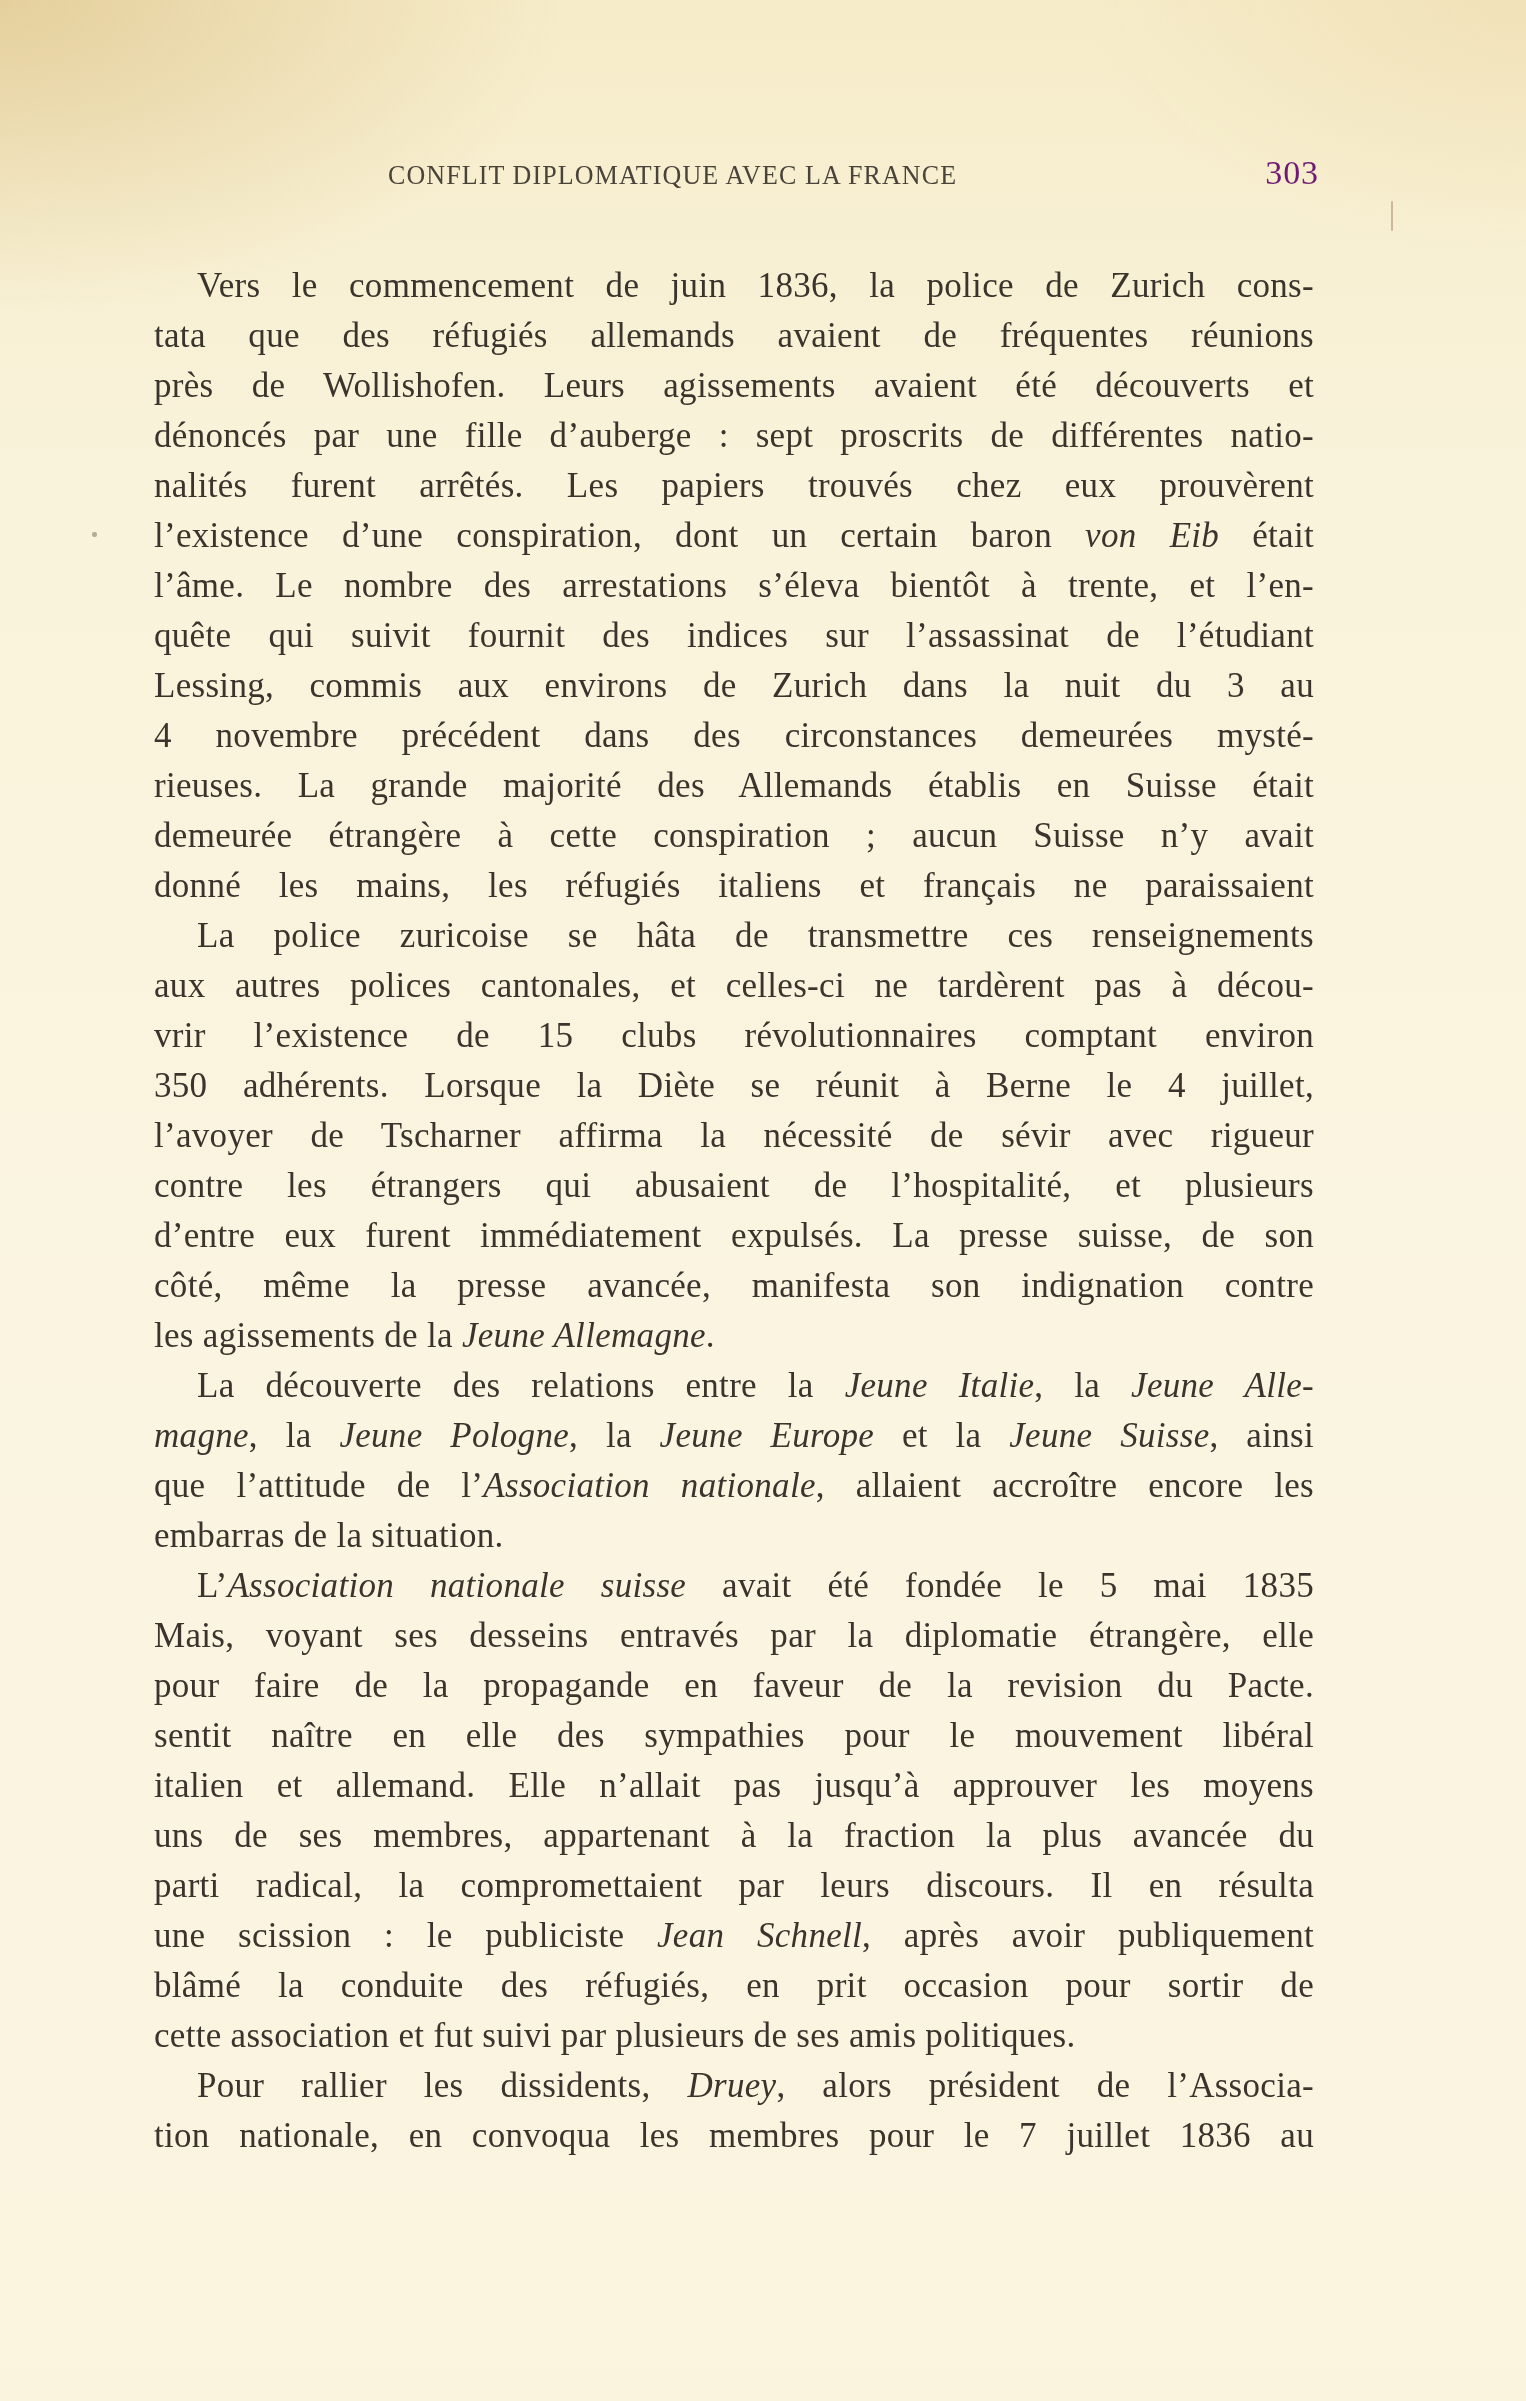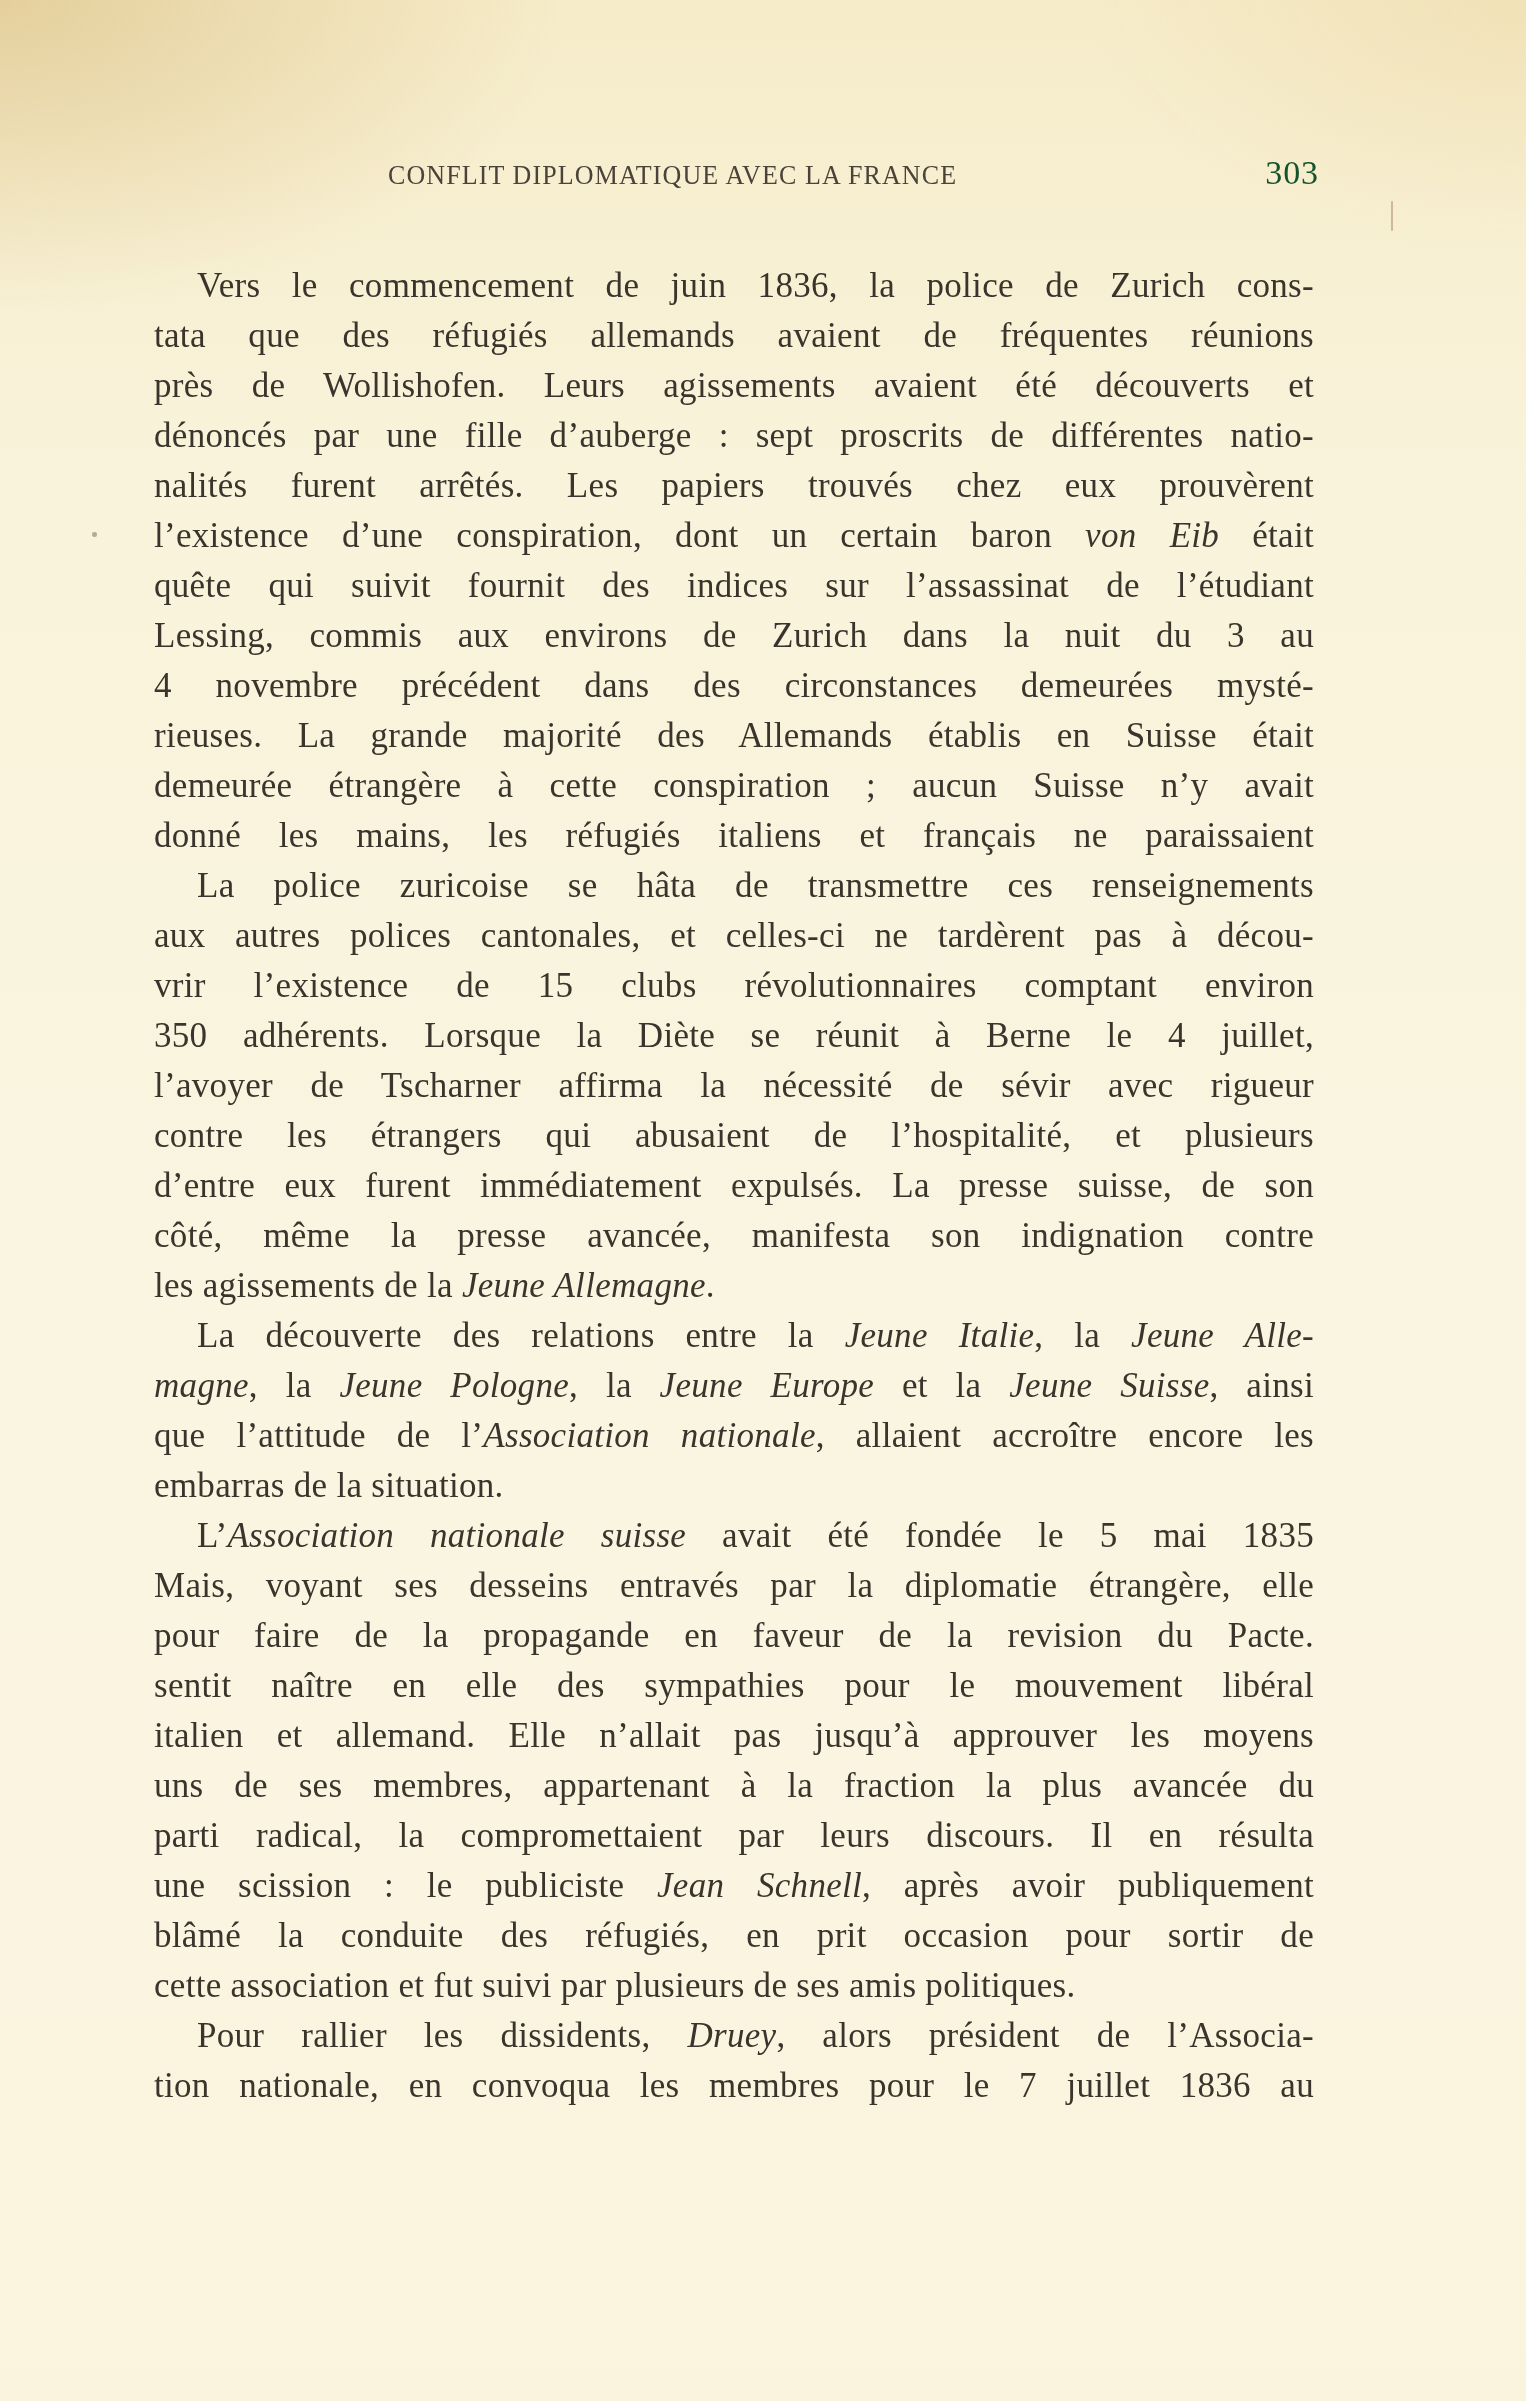--- a/index.html
+++ b/index.html
@@ -42,21 +42,21 @@
     color: #4a433a;
     transform: scaleY(1.08);
     transform-origin: left top;
     white-space: nowrap;
   }
   .page-number {
     position: absolute;
     right: 0;
     top: 0;
     font-size: 34px;
-    color: #14532d;
+    color: #701a75;
     letter-spacing: 0.9px;
   }
   .body-text {
     position: absolute;
     left: 154px;
     top: 224px;
     width: 1160px;
     margin-top: 37px;
   }
   .line {
@@ -110,20 +110,21 @@
   <div class="margin-mark"></div>
 
   <div class="body-text" id="body-text">
       <div>
         <div class="line indent"><span>Vers le commencement de juin 1836, la police de Zurich cons-</span></div>
         <div class="line"><span>tata que des réfugiés allemands avaient de fréquentes réunions</span></div>
         <div class="line"><span>près de Wollishofen. Leurs agissements avaient été découverts et</span></div>
         <div class="line"><span>dénoncés par une fille d’auberge : sept proscrits de différentes natio-</span></div>
         <div class="line"><span>nalités furent arrêtés. Les papiers trouvés chez eux prouvèrent</span></div>
         <div class="line"><span>l’existence d’une conspiration, dont un certain baron </span><span class="it">von Eib</span><span> était</span></div>
+        <div class="line"><span>l’âme. Le nombre des arrestations s’éleva bientôt à trente, et l’en-</span></div>
         <div class="line"><span>quête qui suivit fournit des indices sur l’assassinat de l’étudiant</span></div>
         <div class="line"><span>Lessing, commis aux environs de Zurich dans la nuit du 3 au</span></div>
         <div class="line"><span>4 novembre précédent dans des circonstances demeurées mysté-</span></div>
         <div class="line"><span>rieuses. La grande majorité des Allemands établis en Suisse était</span></div>
         <div class="line"><span>demeurée étrangère à cette conspiration ; aucun Suisse n’y avait</span></div>
         <div class="line"><span>donné les mains, les réfugiés italiens et français ne paraissaient</span></div>
       </div>
       <div>
         <div class="line indent"><span>La police zuricoise se hâta de transmettre ces renseignements</span></div>
         <div class="line"><span>aux autres polices cantonales, et celles-ci ne tardèrent pas à décou-</span></div>

